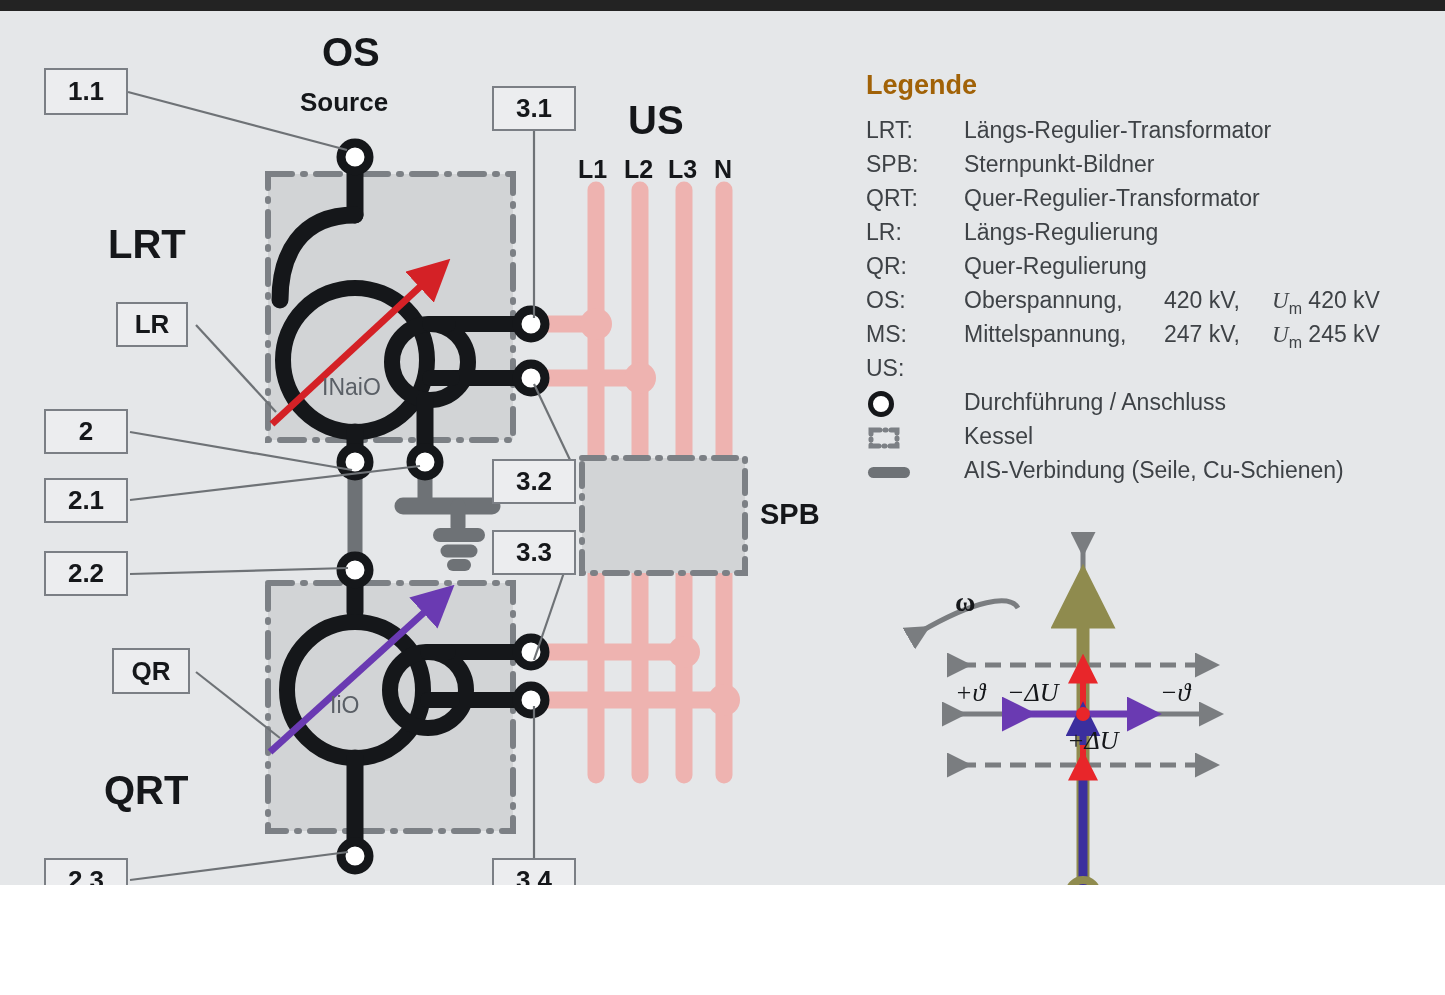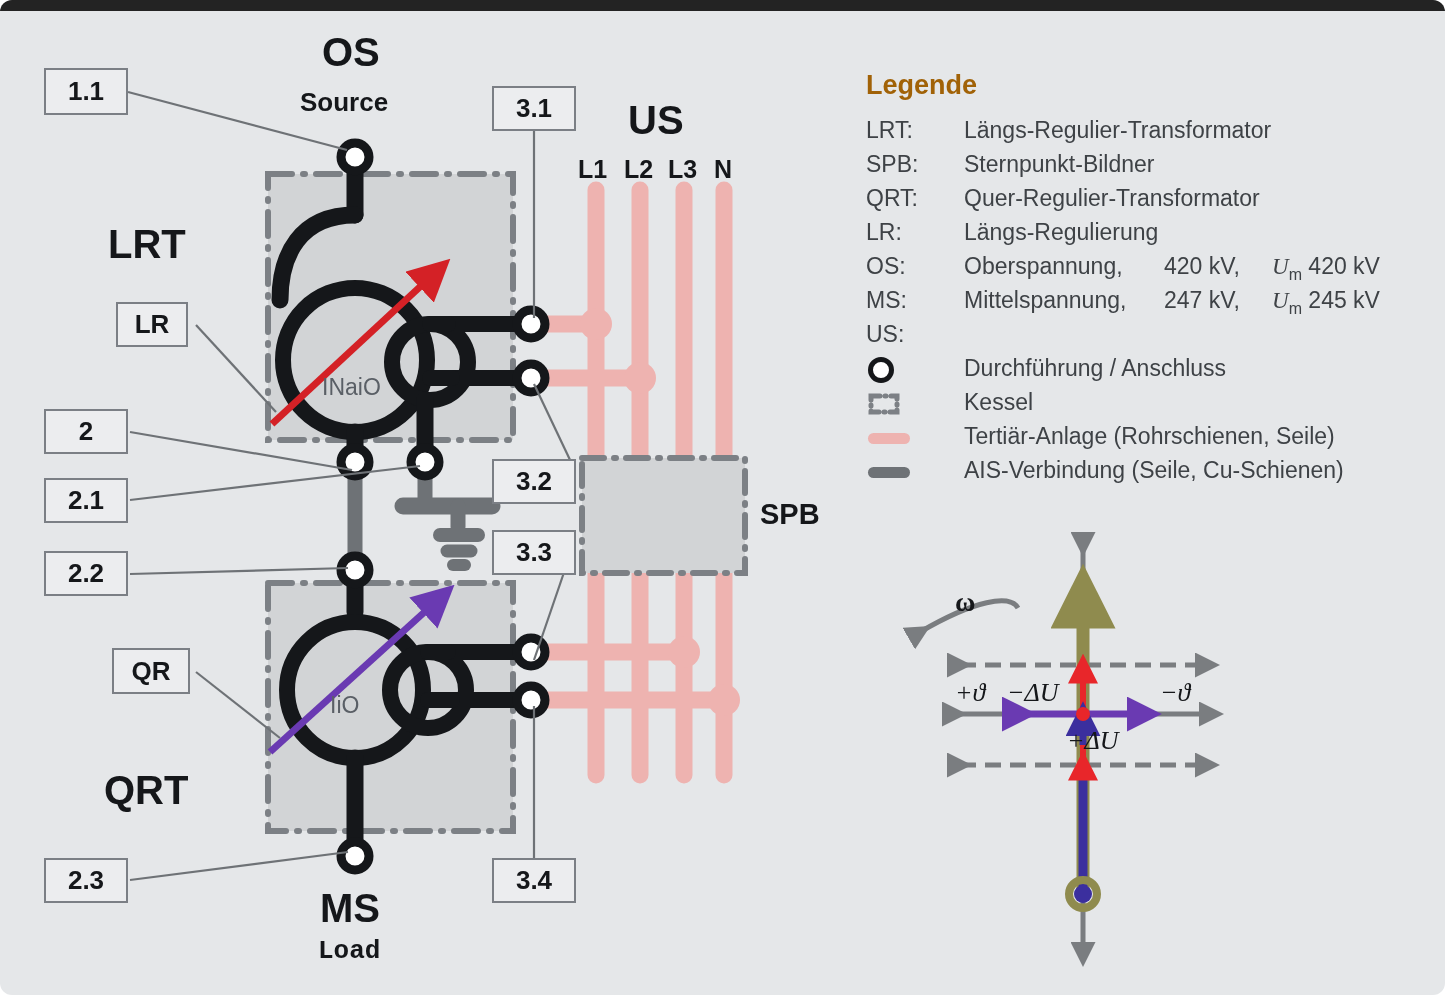--- a/index.html
+++ b/index.html
@@ -1,17 +1,17 @@
 <!DOCTYPE html>
 <html><head>
 <meta charset="utf-8">
 <style>
   html,body{margin:0;padding:0;background:#fff;}
   body{font-family:"Liberation Sans",sans-serif;}
-  #root{position:relative;width:1445px;height:995px;background:#e5e7e9;overflow:hidden;border-radius:12px;}
+  #root{position:relative;width:1445px;height:885px;background:#e5e7e9;overflow:hidden;}
   #topbar{position:absolute;left:0;top:0;width:1445px;height:11px;background:#232323;}
   svg#stage{position:absolute;left:0;top:0;width:1445px;height:995px;}
 
   .lbl{position:absolute;color:#15171a;white-space:nowrap;}
   .big{font-size:40px;font-weight:bold;letter-spacing:0px;}
   .sub{font-size:26px;font-weight:bold;}
   .busname{font-size:40px;font-weight:bold;}
   .phlbl{font-size:25px;font-weight:bold;}
   .spb{font-size:29px;font-weight:bold;}
   .vg{font-size:23px;color:#5a5f66;font-weight:normal;}
@@ -226,20 +226,24 @@
       <div class="ldesc">Sternpunkt-Bildner</div>
     </div>
     <div class="lrow">
       <div class="lkey">QRT:</div>
       <div class="ldesc">Quer-Regulier-Transformator</div>
     </div>
     <div class="lrow">
       <div class="lkey">LR:</div>
       <div class="ldesc">Längs-Regulierung</div>
     </div>
+    <div class="lrow">
+      <div class="lkey">QR:</div>
+      <div class="ldesc">Quer-Regulierung</div>
+    </div>
 
     <div class="lrow">
       <div class="lkey">OS:</div>
       <div class="ldesc"><span class="c2">Oberspannung,</span><span class="c3">420 kV,</span><span class="c4"><i style="font-family:'Liberation Serif',serif;">U</i><sub style="font-size:16px;">m</sub> <span>420 kV</span></span></div>
     </div>
     <div class="lrow">
       <div class="lkey">MS:</div>
       <div class="ldesc"><span class="c2">Mittelspannung,</span><span class="c3">247 kV,</span><span class="c4"><i style="font-family:'Liberation Serif',serif;">U</i><sub style="font-size:16px;">m</sub> <span>245 kV</span></span></div>
     </div>
     <div class="lrow">
@@ -255,26 +259,20 @@
     <div class="lrow">
       <div class="sym">
         <svg class="sym-kessel" viewBox="0 0 32 22">
           <rect x="3" y="3" width="26" height="16" fill="none" stroke="#7c8085" stroke-width="5" stroke-linecap="round" stroke-dasharray="9 5 1 5"></rect>
         </svg>
       </div>
       <div class="ldesc">Kessel</div>
     </div>
     <div class="lrow">
       <div class="sym">
-        <div class="sym-bar" style="background:#eeb3b0;"></div>
-      </div>
-      <div class="ldesc">Tertiär-Anlage (Rohrschienen, Seile)</div>
-    </div>
-    <div class="lrow">
-      <div class="sym">
         <div class="sym-bar" style="background:#6e7276;"></div>
       </div>
       <div class="ldesc">AIS-Verbindung (Seile, Cu-Schienen)</div>
     </div>
   </div>
 
   <div class="om" style="left:955px;top:586px;">ω</div>
   <div class="ph-txt" style="left:955px;top:678px;">+ϑ</div>
   <div class="ph-txt" style="left:1007px;top:678px;">−ΔU</div>
   <div class="ph-txt" style="left:1160px;top:678px;">−ϑ</div>

